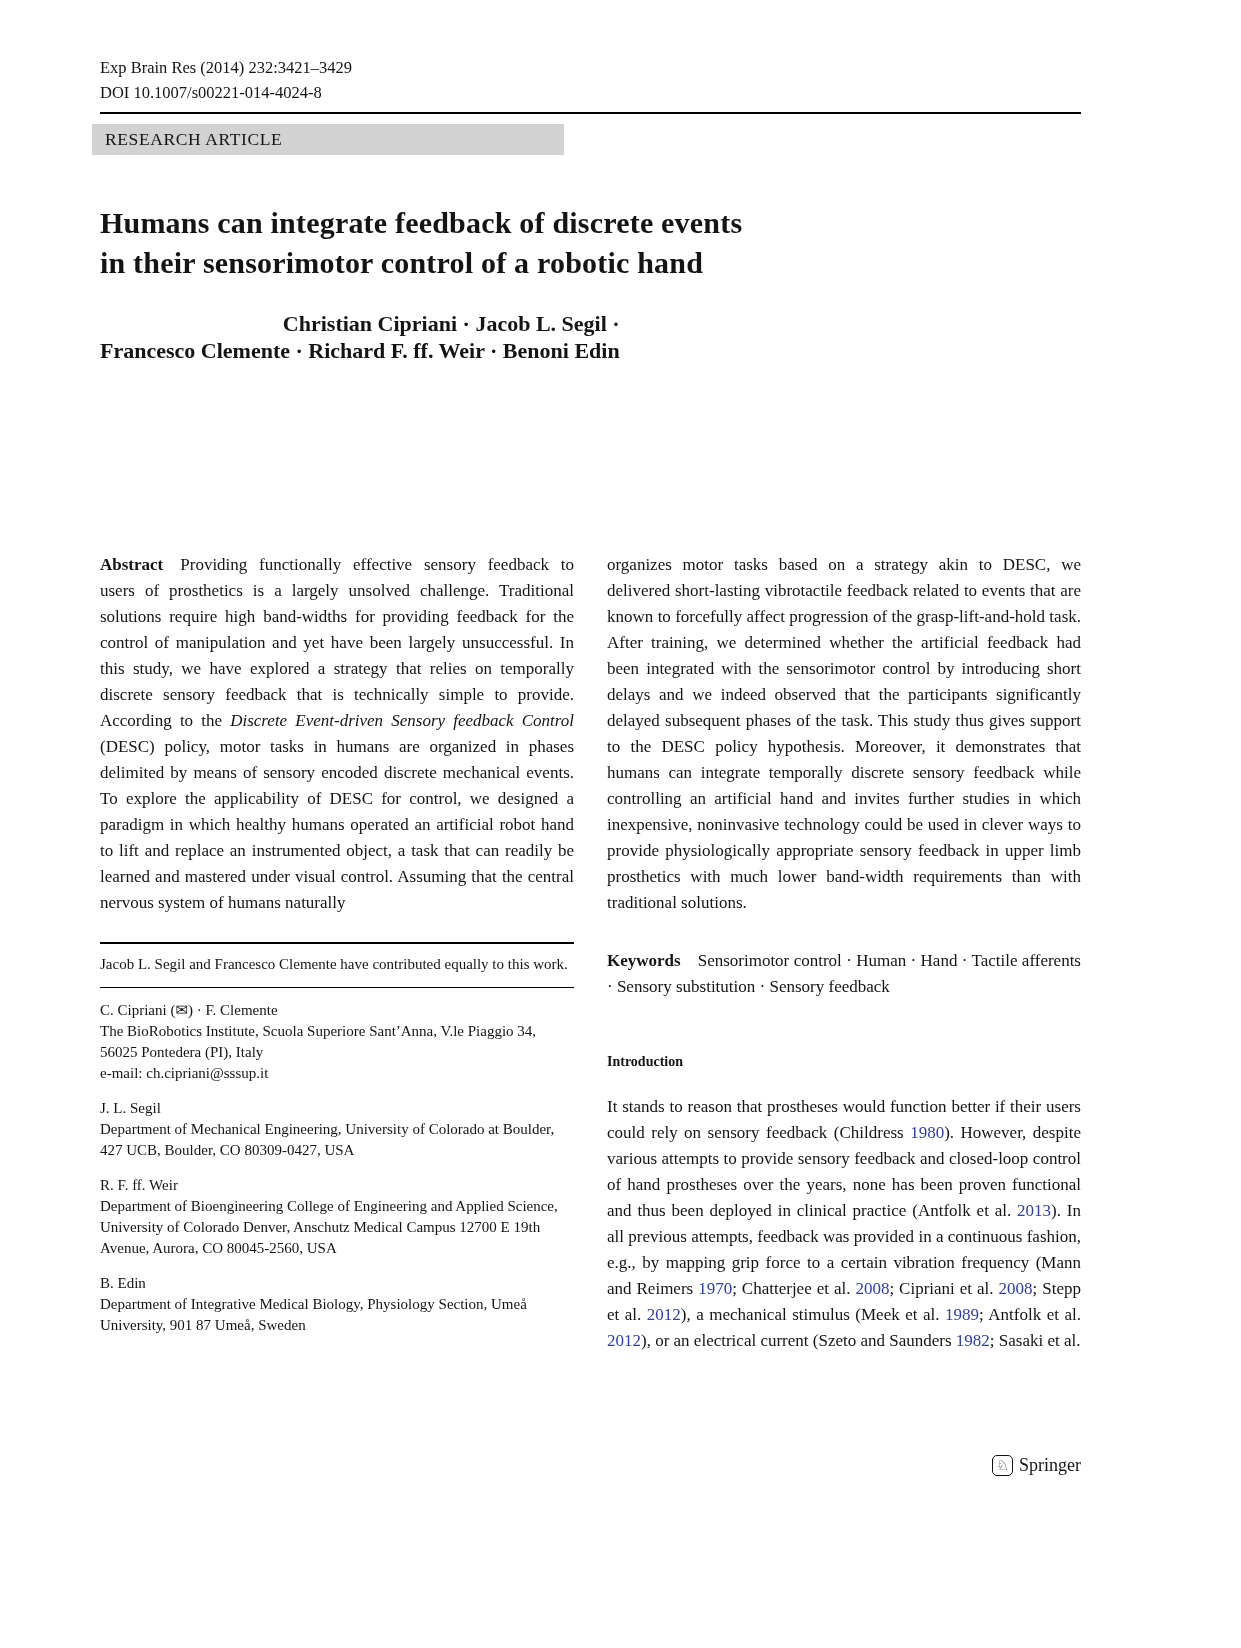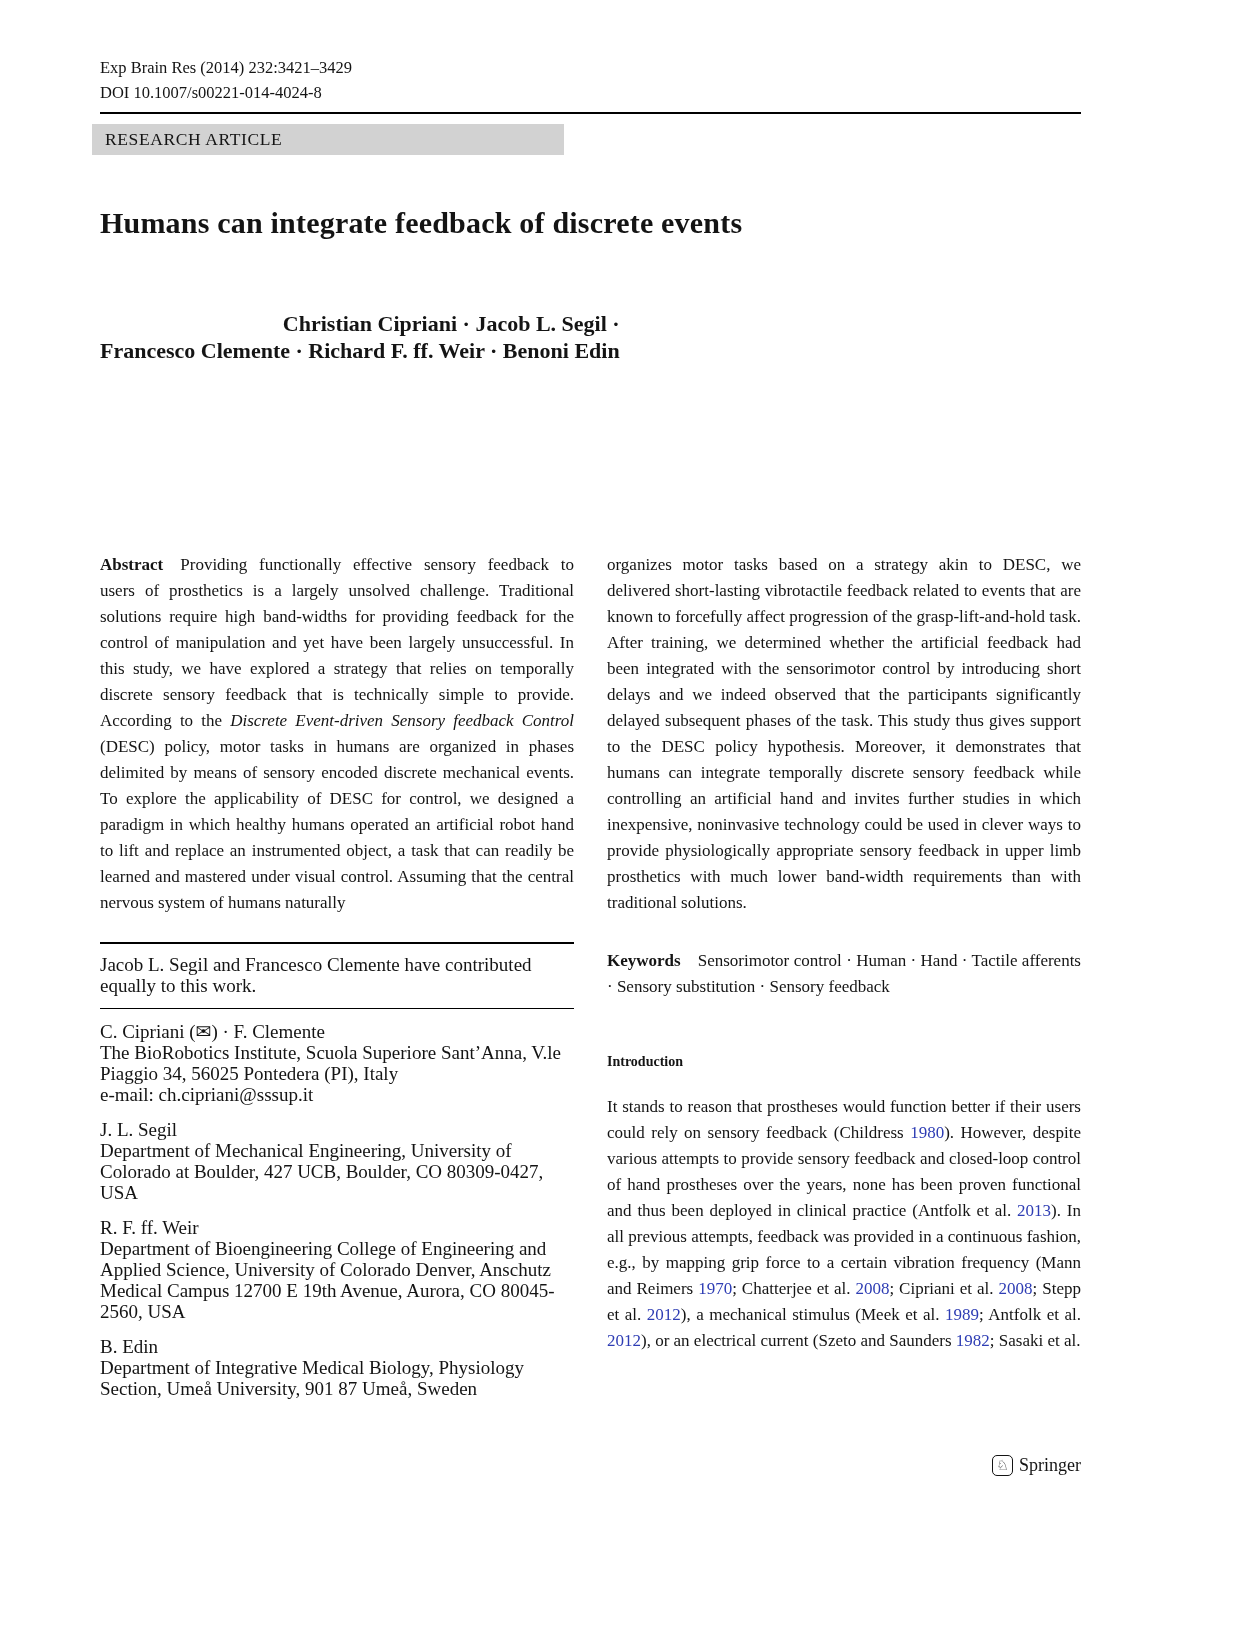--- a/index.html
+++ b/index.html
@@ -26,21 +26,21 @@
   .columns { position:absolute; top:552px; left:100px; width:981px; display:flex; gap:33px; }
   .col { width:474px; }
   .body-text { font-size:17px; line-height:26px; text-align:justify; }
   .seg-b { font-weight:bold; }
   .seg-i { font-style:italic; }
   .seg-link { color:#2e3db4; cursor:pointer; }
   .footnotes { margin-top:26px; }
   .fn-rule { height:1.5px; background:#000; }
   .fn-rule.top { margin-bottom:10px; }
   .fn-rule.bottom { margin-top:12px; margin-bottom:12px; }
-  .fn-text { font-size:19px; line-height:21px; text-align:left; }
+  .fn-text { font-size:15px; line-height:21px; text-align:left; }
   .affiliation { margin-bottom:14px; }
   .keywords { margin-top:32px; }
   .section-heading { font-size:14px; font-weight:bold; margin-top:54px; }
   .intro-para { margin-top:24px; }
   .springer-footer {
     position:absolute; top:1455px; right:160px;
     font-size:18px; display:flex; align-items:center; gap:6px;
   }
   .springer-icon {
     display:inline-flex; align-items:center; justify-content:center;
@@ -57,20 +57,21 @@
     <div>Exp Brain Res (2014) 232:3421–3429</div>
     <div>DOI 10.1007/s00221-014-4024-8</div>
   </div>
 
   <div class="top-rule"></div>
 
   <div class="article-type">RESEARCH ARTICLE</div>
 
   <h1 class="title-block">
     <span>Humans can integrate feedback of discrete events</span><br>
+    <span>in their sensorimotor control of a robotic hand</span>
   </h1>
 
   <div class="authors-block">
     <div>Christian Cipriani · Jacob L. Segil ·</div>
     <div>Francesco Clemente · Richard F. ff. Weir · Benoni Edin</div>
   </div>
 
 
   <div class="columns">
 

